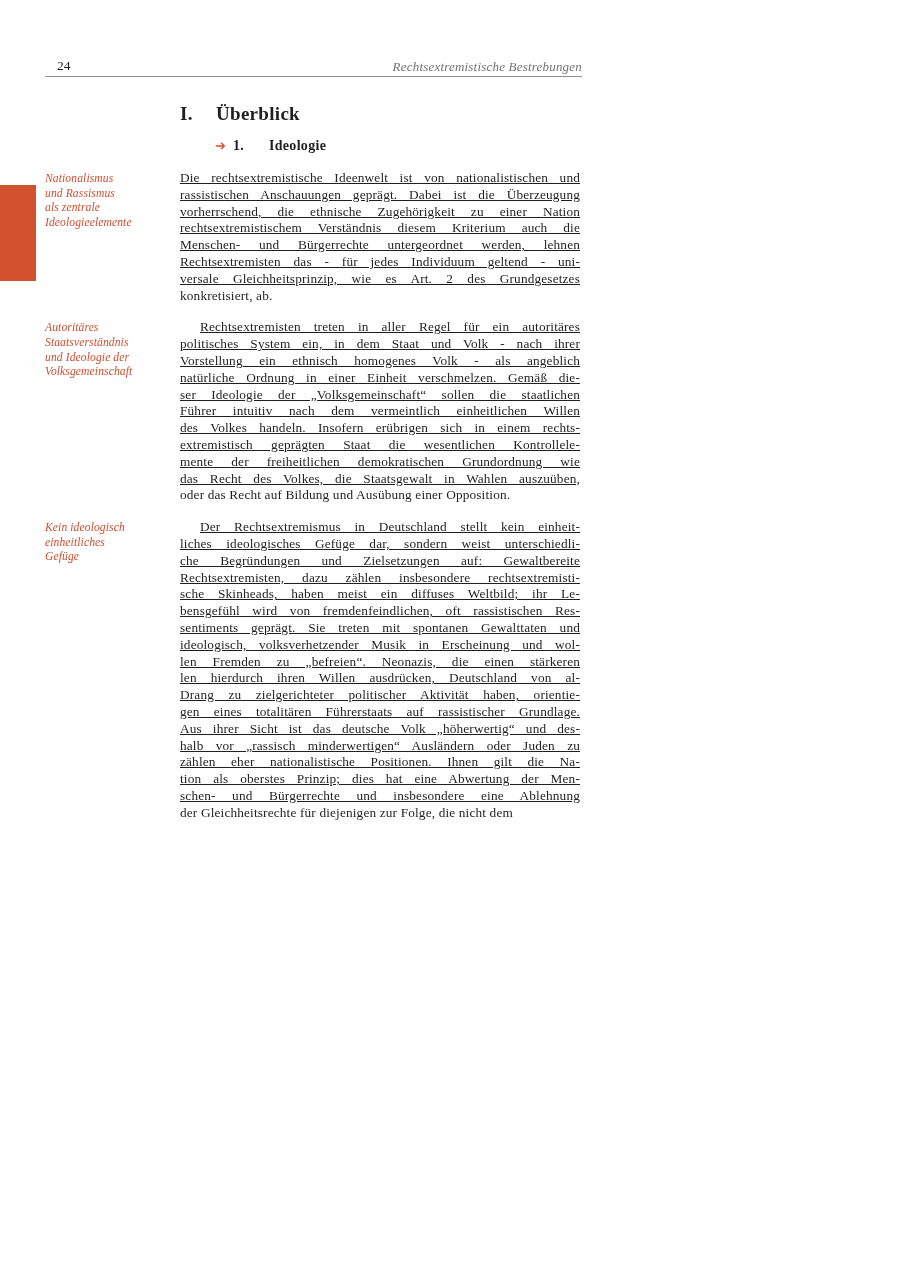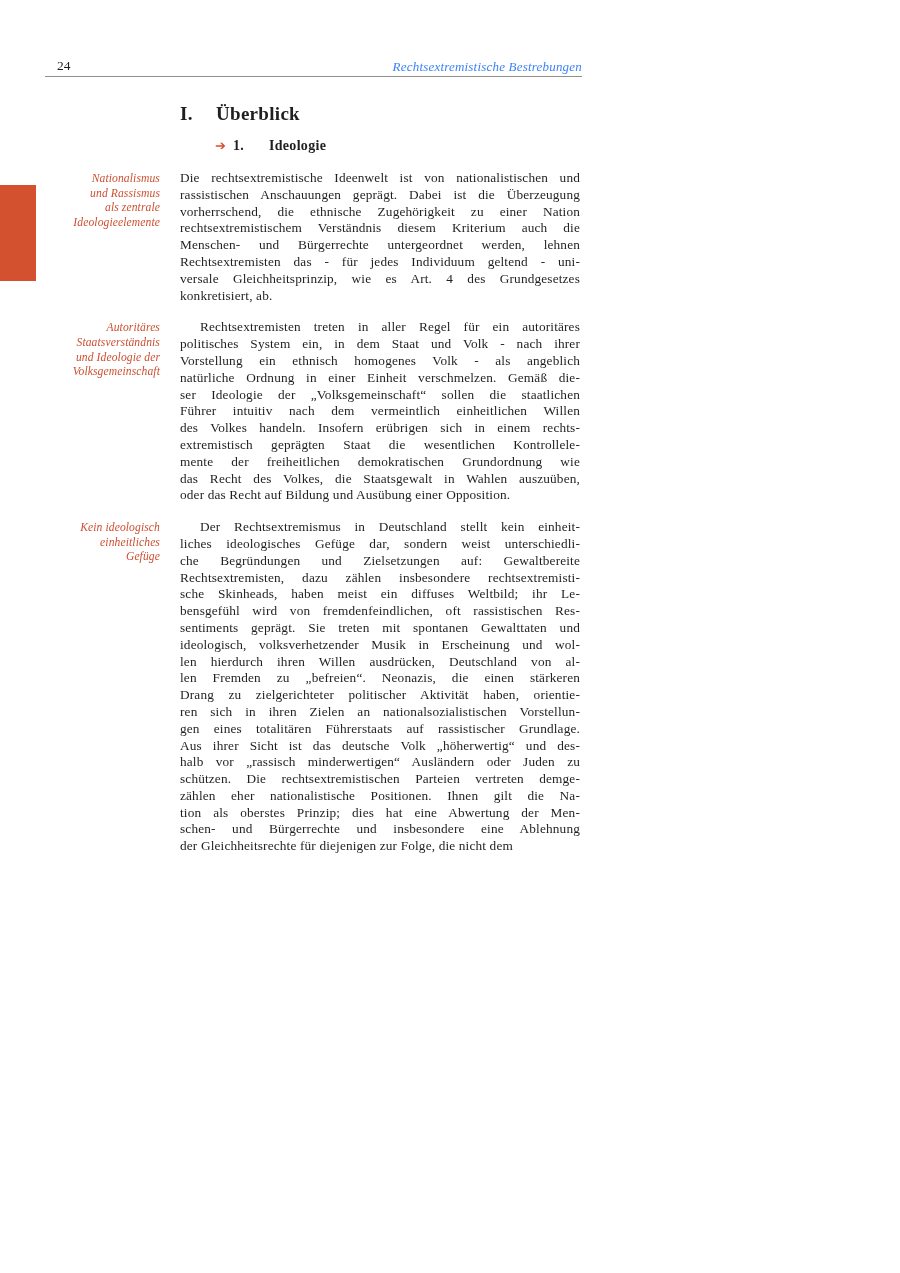--- a/index.html
+++ b/index.html
@@ -13,21 +13,21 @@
   .chapter-tab {
     position:absolute; left:0; top:185px; width:36px; height:96px;
     background:#d4512f;
   }
   .page-number {
     position:absolute; left:57px; top:58px;
     font-size:13.5px; color:#1f1f1f;text-align:center;
   }
   .header-title {
     position:absolute; top:59px; right:318px;
-    font-style:italic; font-size:13px; color:#3b82f6;
+    font-style:italic; font-size:13px; color:#737373;
     letter-spacing:0.2px;
   }
   .header-rule {
     position:absolute; top:76px; left:45px; width:537px;
     border-top:1.2px solid #8f8f8f;
   }
   .main-heading {
     position:absolute; left:180px; top:103px;
     display:flex; font-weight:bold; font-size:19px; letter-spacing:0.3px;
   }
@@ -38,27 +38,27 @@
     font-weight:bold; font-size:14px; letter-spacing:0.3px;
   }
   .sub-heading .arrow { color:#d4512f; width:18px; font-size:13px; font-weight:normal; }
   .sub-heading .number { width:36px; }
   .content {
     position:absolute; left:45px; top:170px; width:537px;
   }
   .section { display:flex; margin-bottom:15px; }
   .margin-note {
     width:115px; margin-right:20px; flex:none;
-    text-align:right; color:#cd4f31; font-style:italic;
+    color:#cd4f31; font-style:italic;
     font-size:11.6px; line-height:14.6px; padding-top:2px;
     letter-spacing:0.1px;
   }
   .body-col { width:400px; flex:none; font-size:13.3px; line-height:16.8px; letter-spacing:0.15px; }
   .bline { white-space:normal; }
-  .bline.just { text-align:justify; text-align-last:justify; }
+  .bline.just { text-align:justify; text-align-last:justify;text-decoration:underline; }
   .bline.indent { padding-left:20px; }
 </style>
 </head>
 <body>
 
 <div class="page">
 
   <div class="chapter-tab"></div>
 
   <div class="page-number">24</div>
@@ -84,21 +84,21 @@
           <div>als zentrale</div>
           <div>Ideologieelemente</div>
         </div>
         <div class="body-col">
           <div class="bline just">Die rechtsextremistische Ideenwelt ist von nationalistischen und</div>
           <div class="bline just">rassistischen Anschauungen geprägt. Dabei ist die Überzeugung</div>
           <div class="bline just">vorherrschend, die ethnische Zugehörigkeit zu einer Nation</div>
           <div class="bline just">rechtsextremistischem Verständnis diesem Kriterium auch die</div>
           <div class="bline just">Menschen- und Bürgerrechte untergeordnet werden, lehnen</div>
           <div class="bline just">Rechtsextremisten das - für jedes Individuum geltend - uni-</div>
-          <div class="bline just">versale Gleichheitsprinzip, wie es Art. 4 des Grundgesetzes</div>
+          <div class="bline just">versale Gleichheitsprinzip, wie es Art. 2 des Grundgesetzes</div>
           <div class="bline">konkretisiert, ab.</div>
         </div>
       </div>
       <div class="section">
         <div class="margin-note">
           <div>Autoritäres</div>
           <div>Staatsverständnis</div>
           <div>und Ideologie der</div>
           <div>Volksgemeinschaft</div>
         </div>
@@ -124,28 +124,26 @@
         </div>
         <div class="body-col">
           <div class="bline just indent">Der Rechtsextremismus in Deutschland stellt kein einheit-</div>
           <div class="bline just">liches ideologisches Gefüge dar, sondern weist unterschiedli-</div>
           <div class="bline just">che Begründungen und Zielsetzungen auf: Gewaltbereite</div>
           <div class="bline just">Rechtsextremisten, dazu zählen insbesondere rechtsextremisti-</div>
           <div class="bline just">sche Skinheads, haben meist ein diffuses Weltbild; ihr Le-</div>
           <div class="bline just">bensgefühl wird von fremdenfeindlichen, oft rassistischen Res-</div>
           <div class="bline just">sentiments geprägt. Sie treten mit spontanen Gewalttaten und</div>
           <div class="bline just">ideologisch, volksverhetzender Musik in Erscheinung und wol-</div>
+          <div class="bline just">len Fremden zu „befreien“. Neonazis, die einen stärkeren</div>
           <div class="bline just">len hierdurch ihren Willen ausdrücken, Deutschland von al-</div>
-          <div class="bline just">len Fremden zu „befreien“. Neonazis, die einen stärkeren</div>
           <div class="bline just">Drang zu zielgerichteter politischer Aktivität haben, orientie-</div>
-          <div class="bline just">ren sich in ihren Zielen an nationalsozialistischen Vorstellun-</div>
           <div class="bline just">gen eines totalitären Führerstaats auf rassistischer Grundlage.</div>
           <div class="bline just">Aus ihrer Sicht ist das deutsche Volk „höherwertig“ und des-</div>
           <div class="bline just">halb vor „rassisch minderwertigen“ Ausländern oder Juden zu</div>
-          <div class="bline just">schützen. Die rechtsextremistischen Parteien vertreten demge-</div>
           <div class="bline just">zählen eher nationalistische Positionen. Ihnen gilt die Na-</div>
           <div class="bline just">tion als oberstes Prinzip; dies hat eine Abwertung der Men-</div>
           <div class="bline just">schen- und Bürgerrechte und insbesondere eine Ablehnung</div>
           <div class="bline">der Gleichheitsrechte für diejenigen zur Folge, die nicht dem</div>
         </div>
       </div>
     </div>
 
 </div>
 

